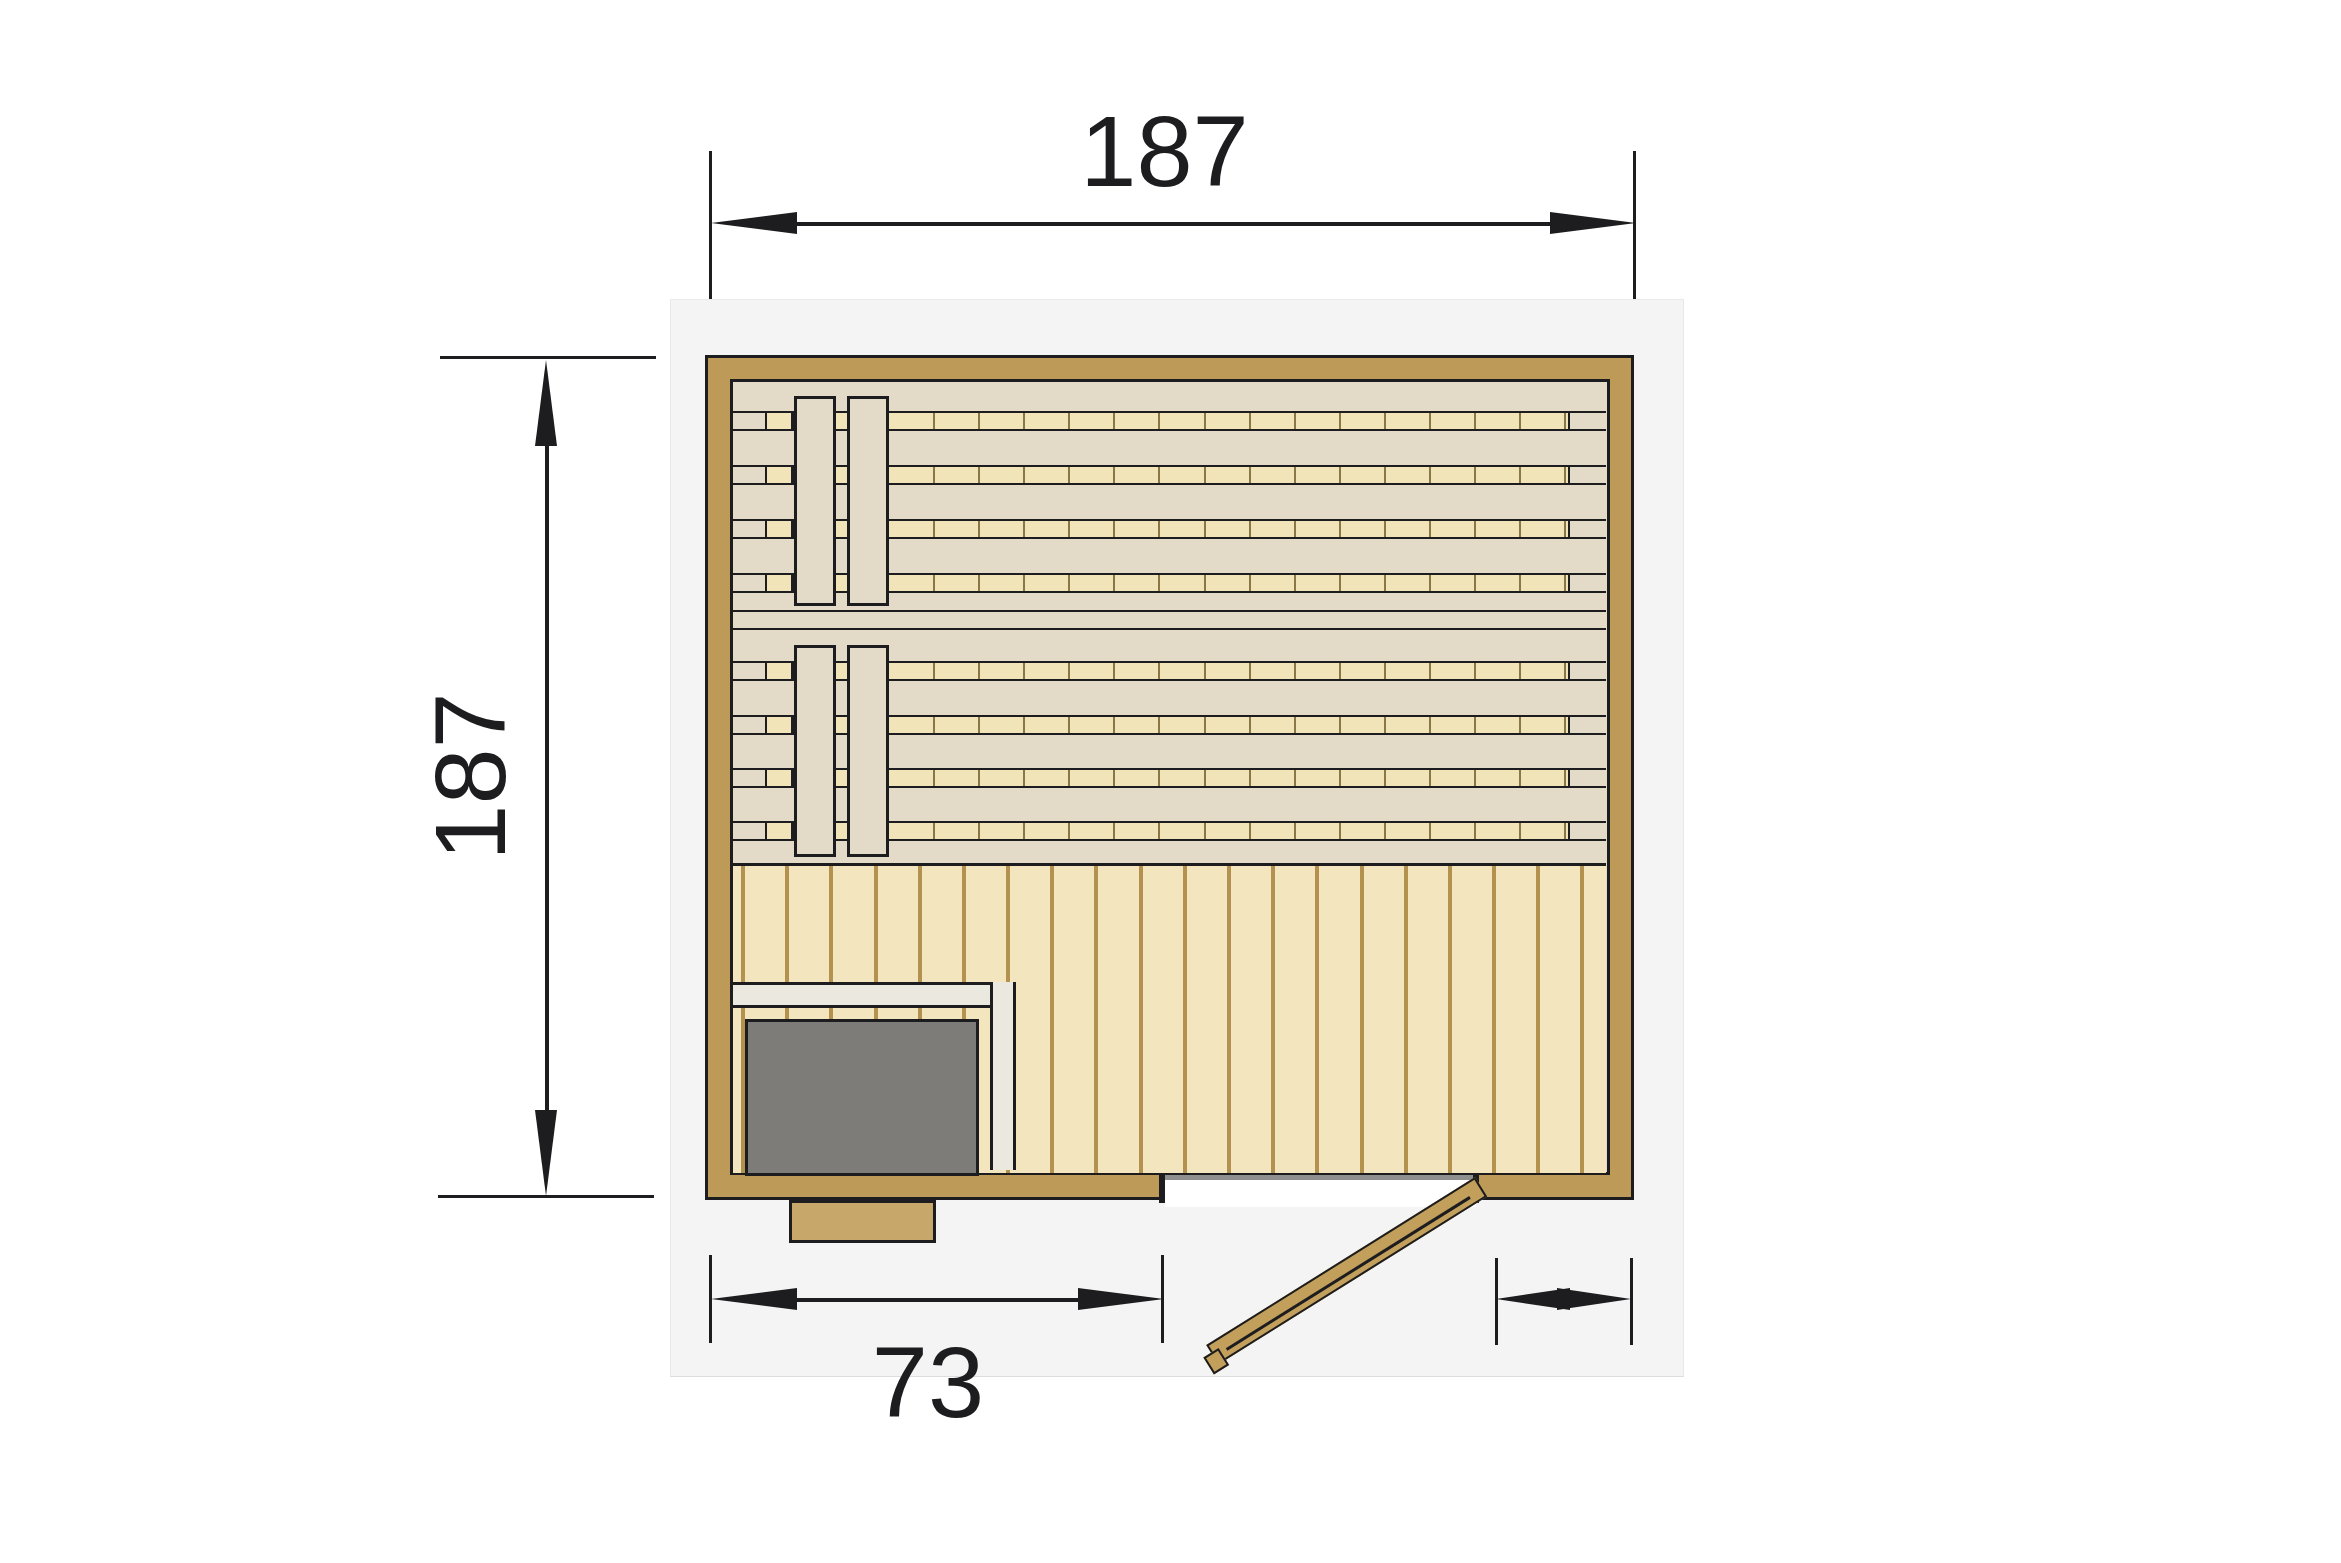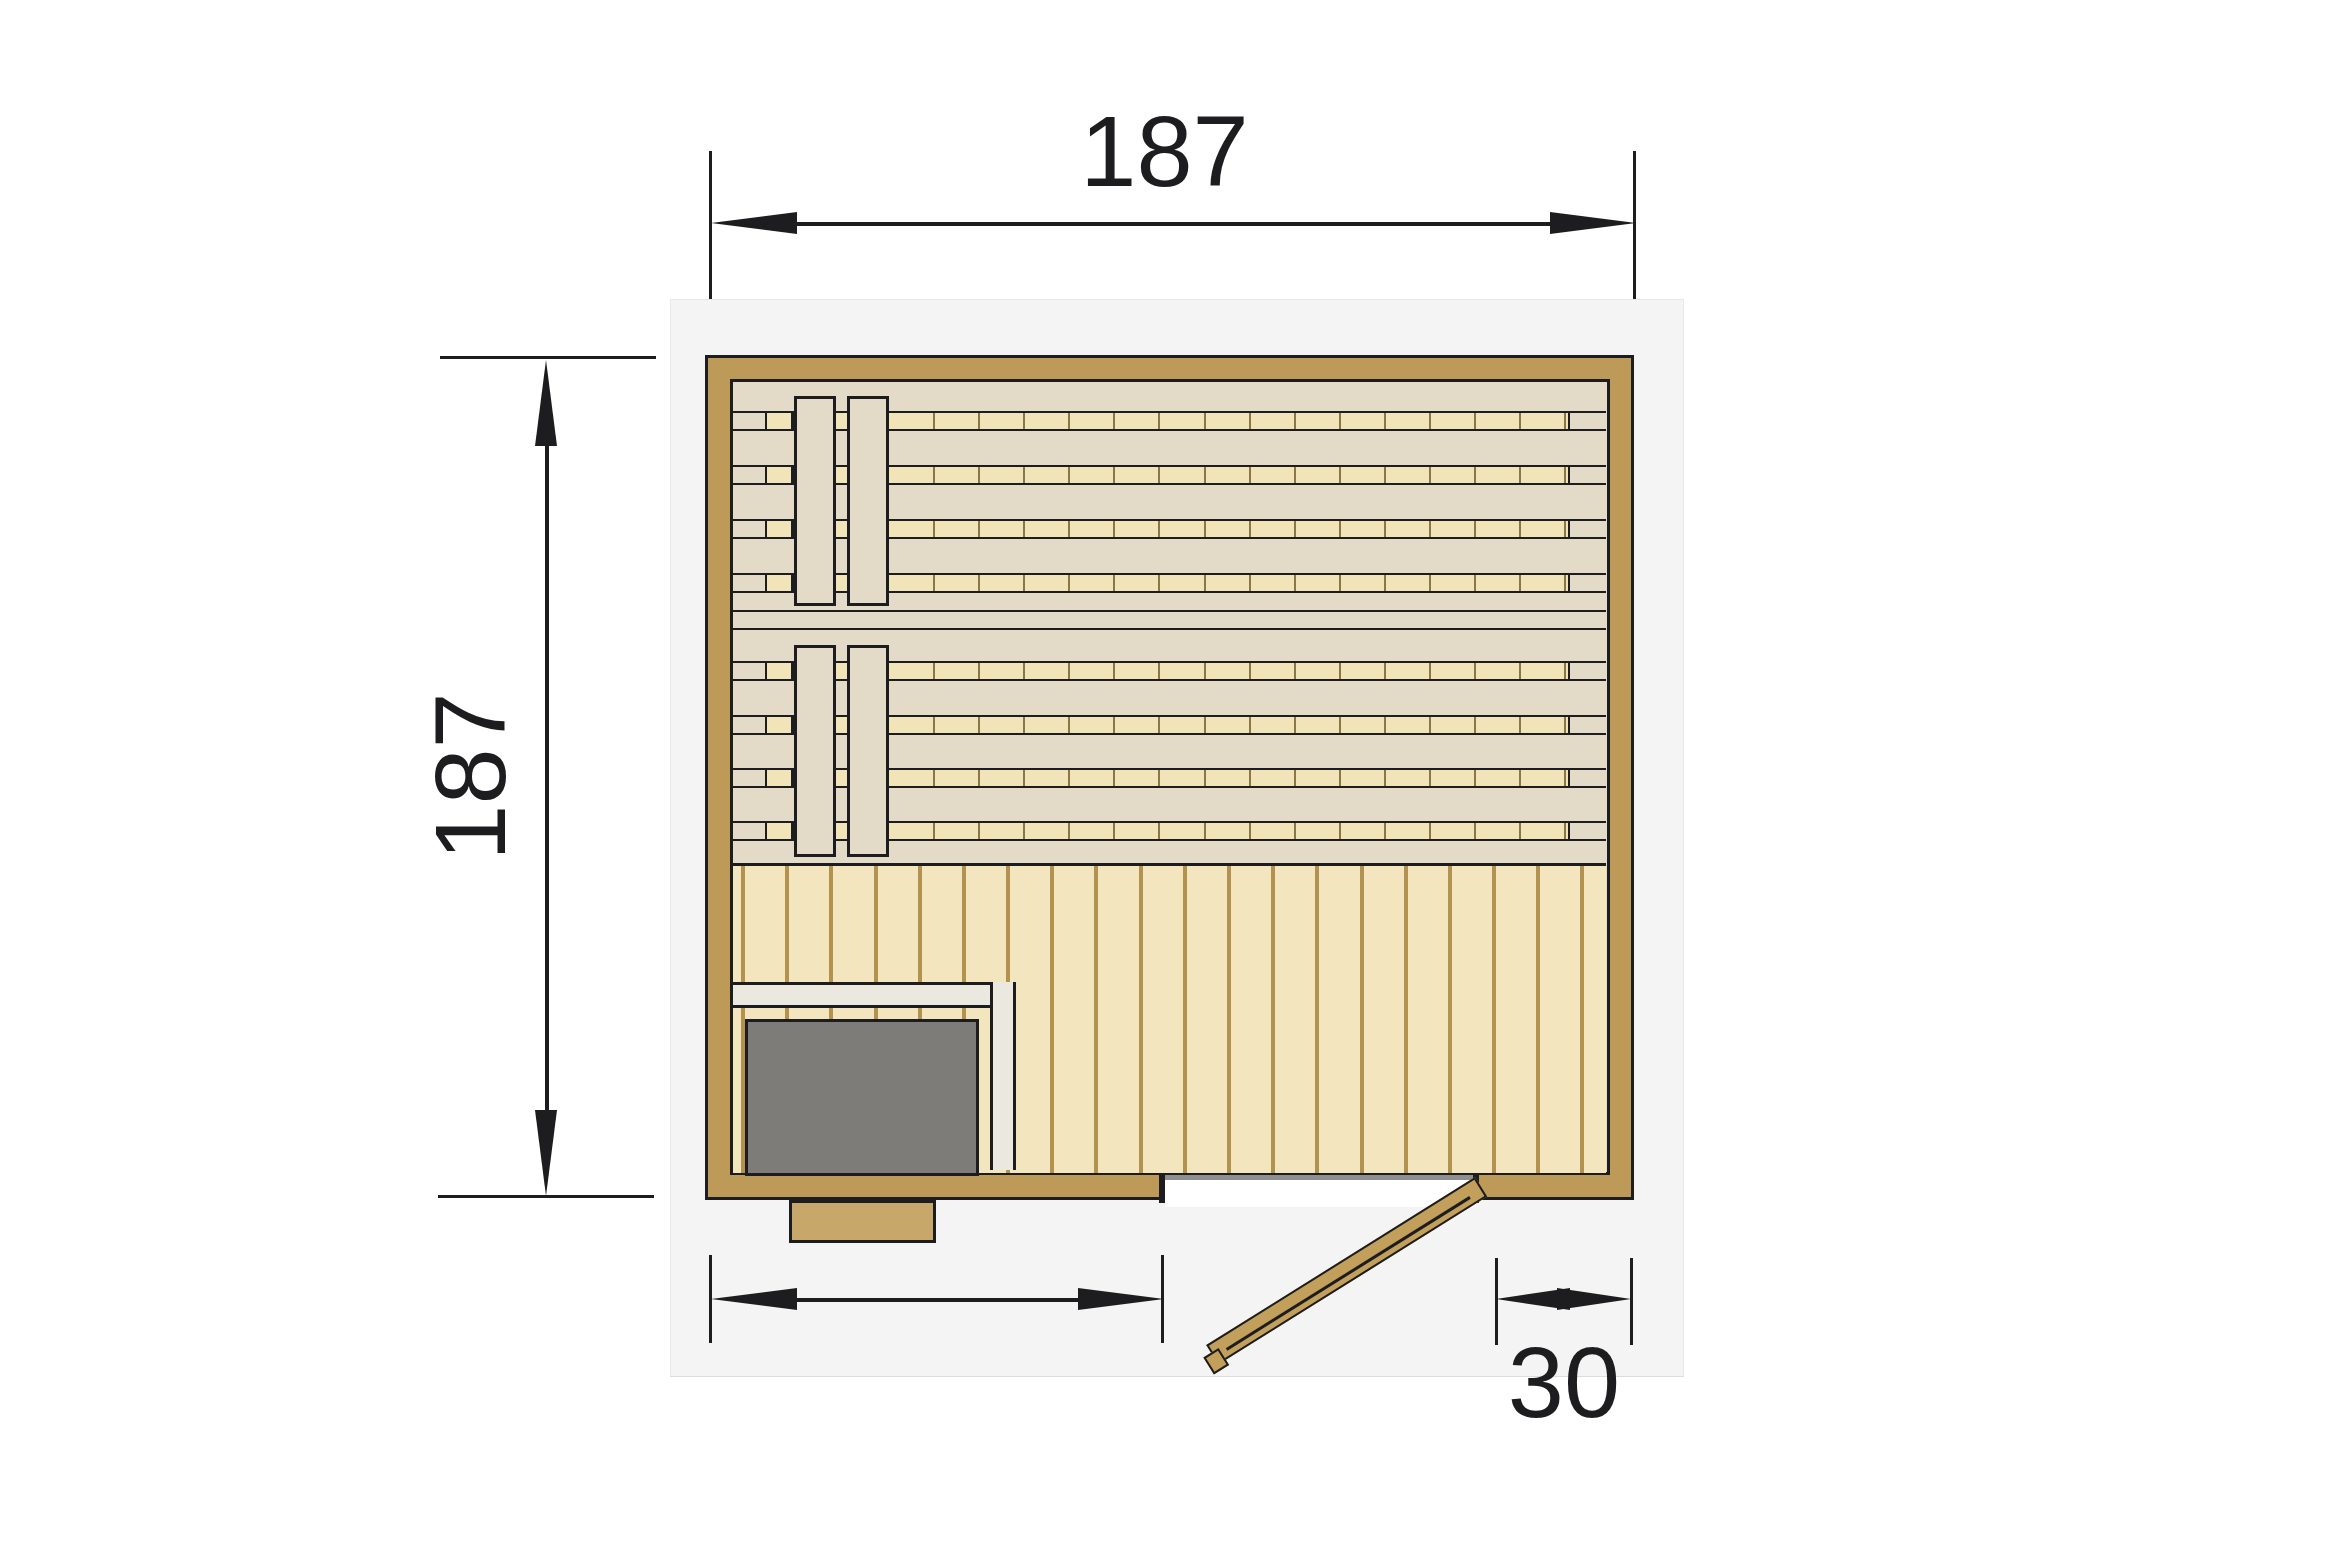--- a/index.html
+++ b/index.html
@@ -297,22 +297,22 @@
   <div class="a dline" style="left:545px;top:442px;width:3.6px;height:674px;"></div>
   <div class="a arr up" style="left:535px;top:360px;"></div>
   <div class="a arr down" style="left:535px;top:1110px;"></div>
   <div class="dim-label" id="dim-left-label" style="left:290px;top:718px;">187</div>
 
   <div class="a ext" style="left:709px;top:1255px;width:2.7px;height:88px;"></div>
   <div class="a ext" style="left:1161px;top:1255px;width:2.7px;height:88px;"></div>
   <div class="a dline" style="left:793px;top:1298px;width:288px;height:3.6px;"></div>
   <div class="a arr left" style="left:711px;top:1288px;"></div>
   <div class="a arr right" style="left:1078px;top:1288px;"></div>
+  <div class="dim-label" style="left:793px;top:1332px;width:270px;">73</div>
 
   <div class="a ext" style="left:1495px;top:1258px;width:2.7px;height:87px;"></div>
   <div class="a ext" style="left:1630px;top:1258px;width:2.7px;height:87px;"></div>
   <div class="a dline" style="left:1558px;top:1298px;width:12.6px;height:3.6px;"></div>
   <div class="a arr left short" style="left:1496px;top:1288px;"></div>
   <div class="a arr right short" style="left:1557px;top:1288px;"></div>
-  <div class="dim-label" style="left:1429px;top:1332px;width:270px;">30</div>
 
 </div>
 
 
 </body></html>

